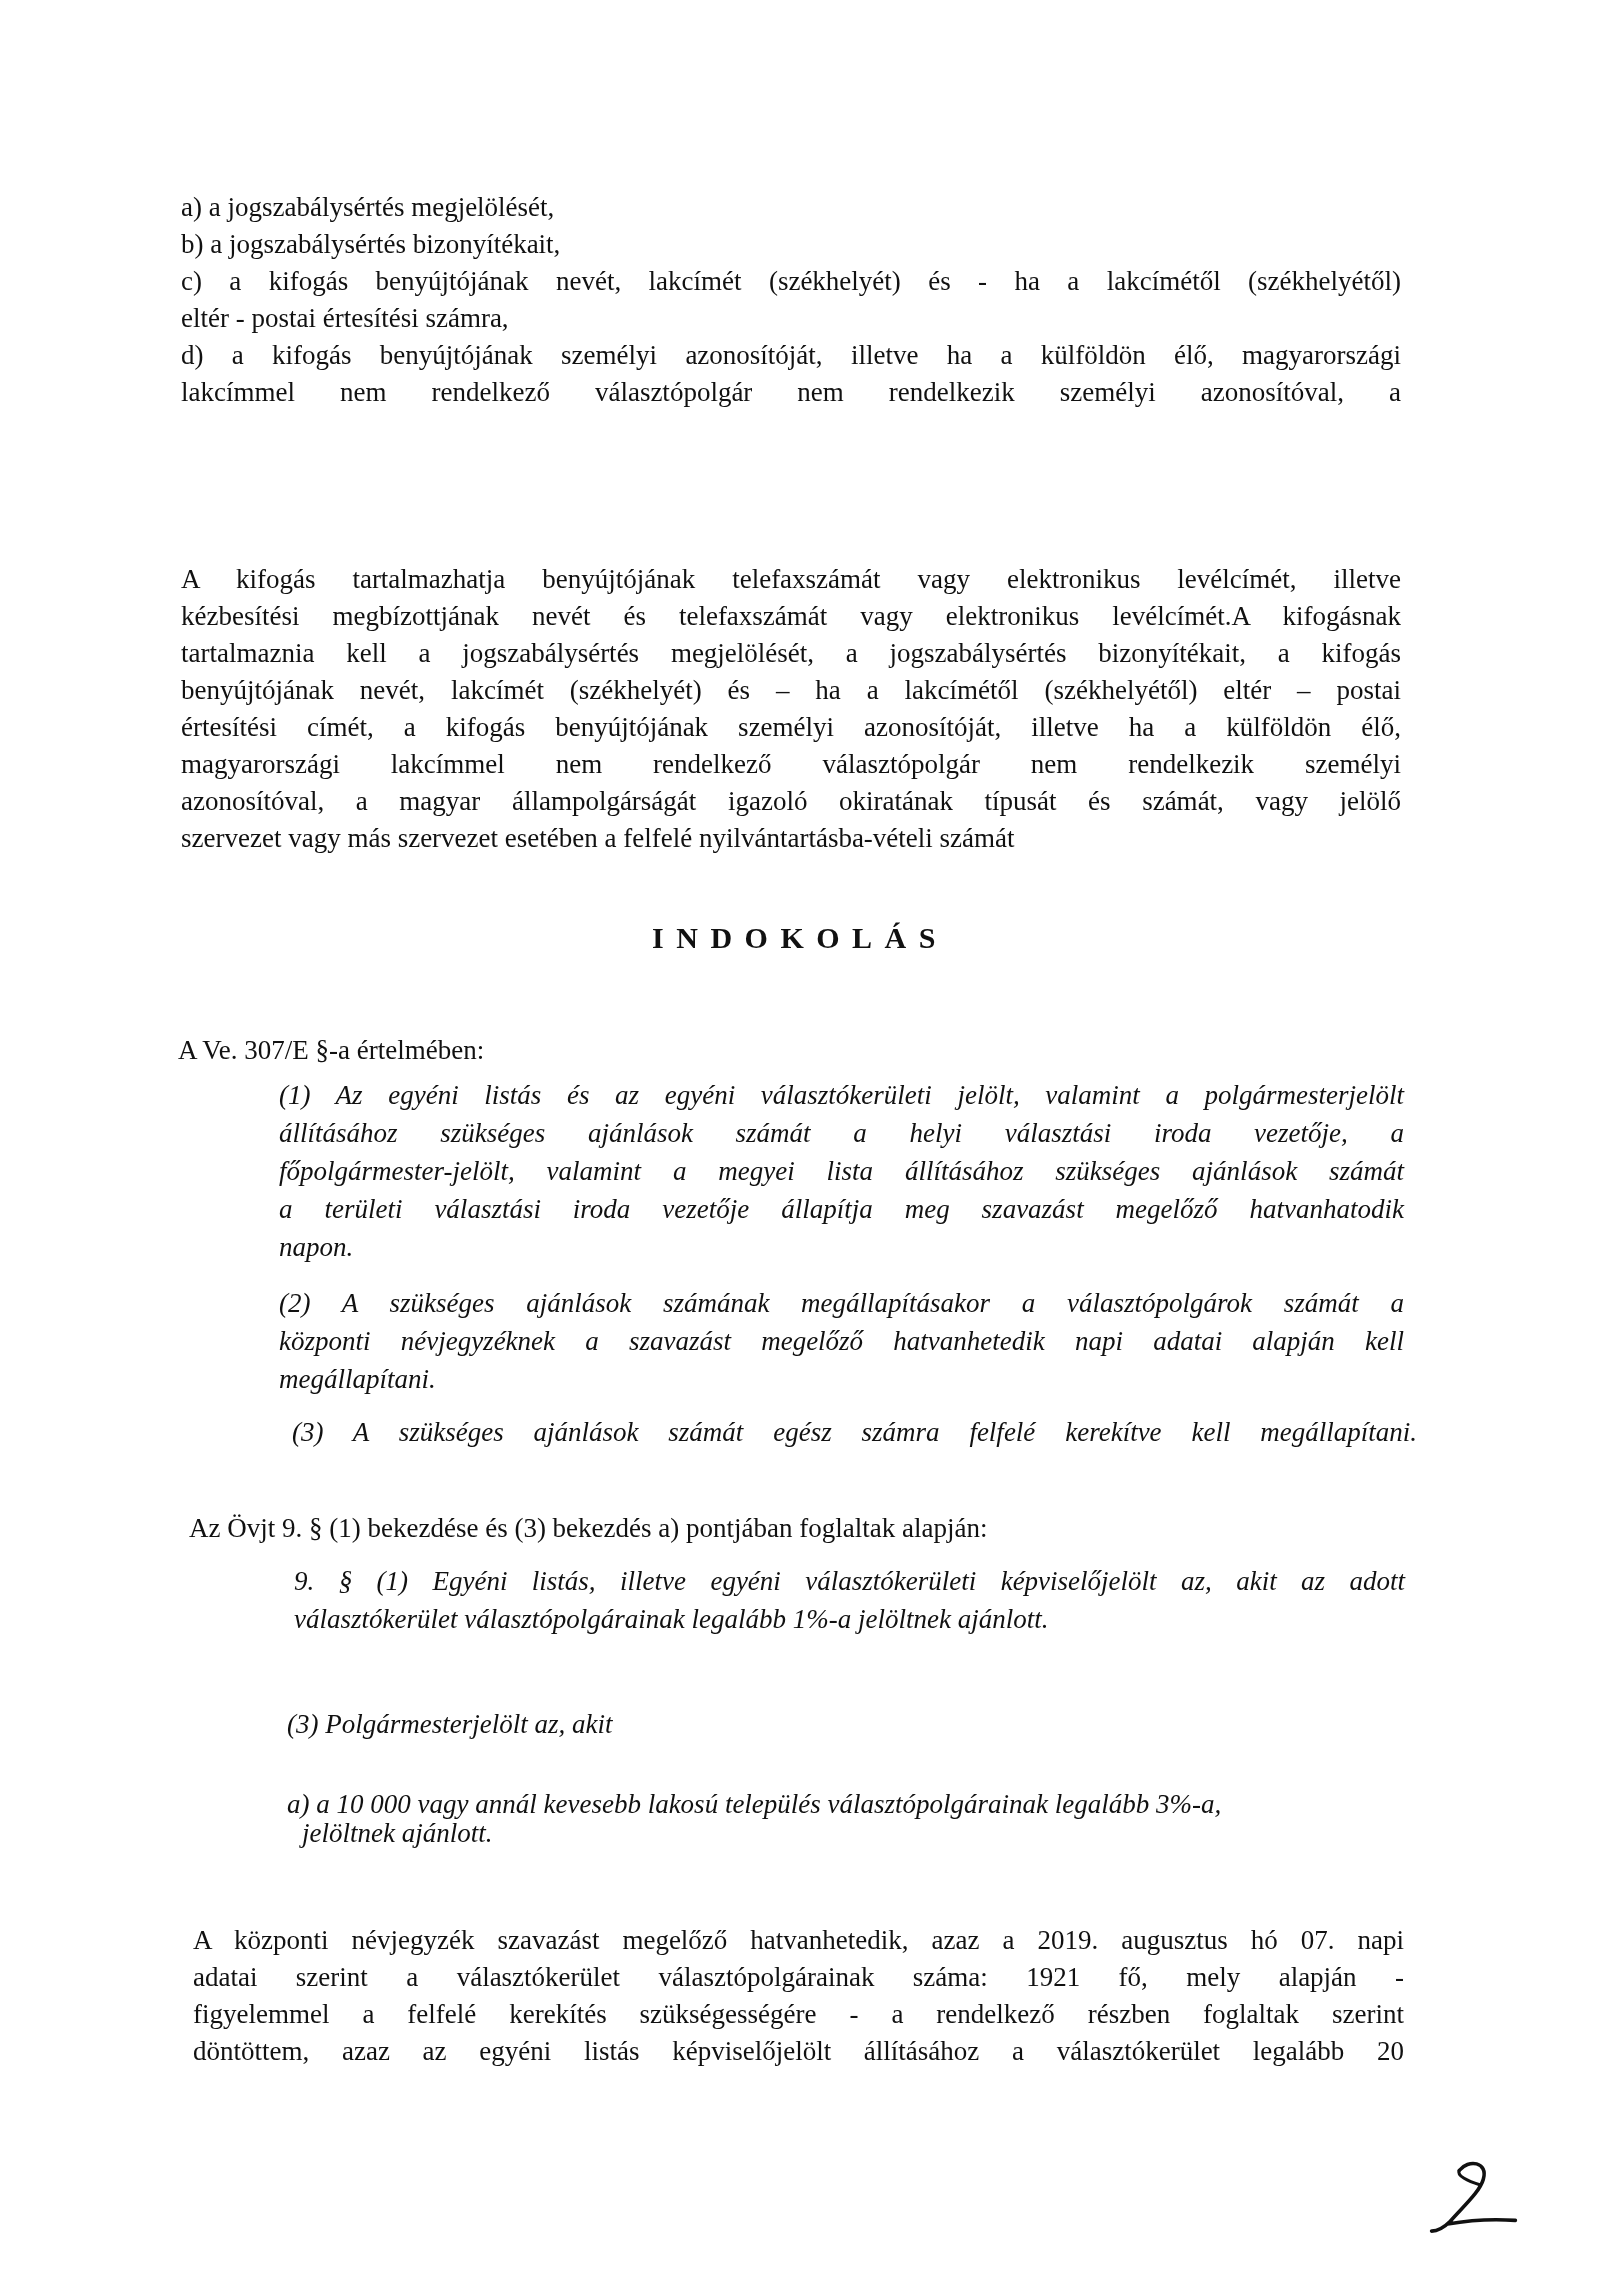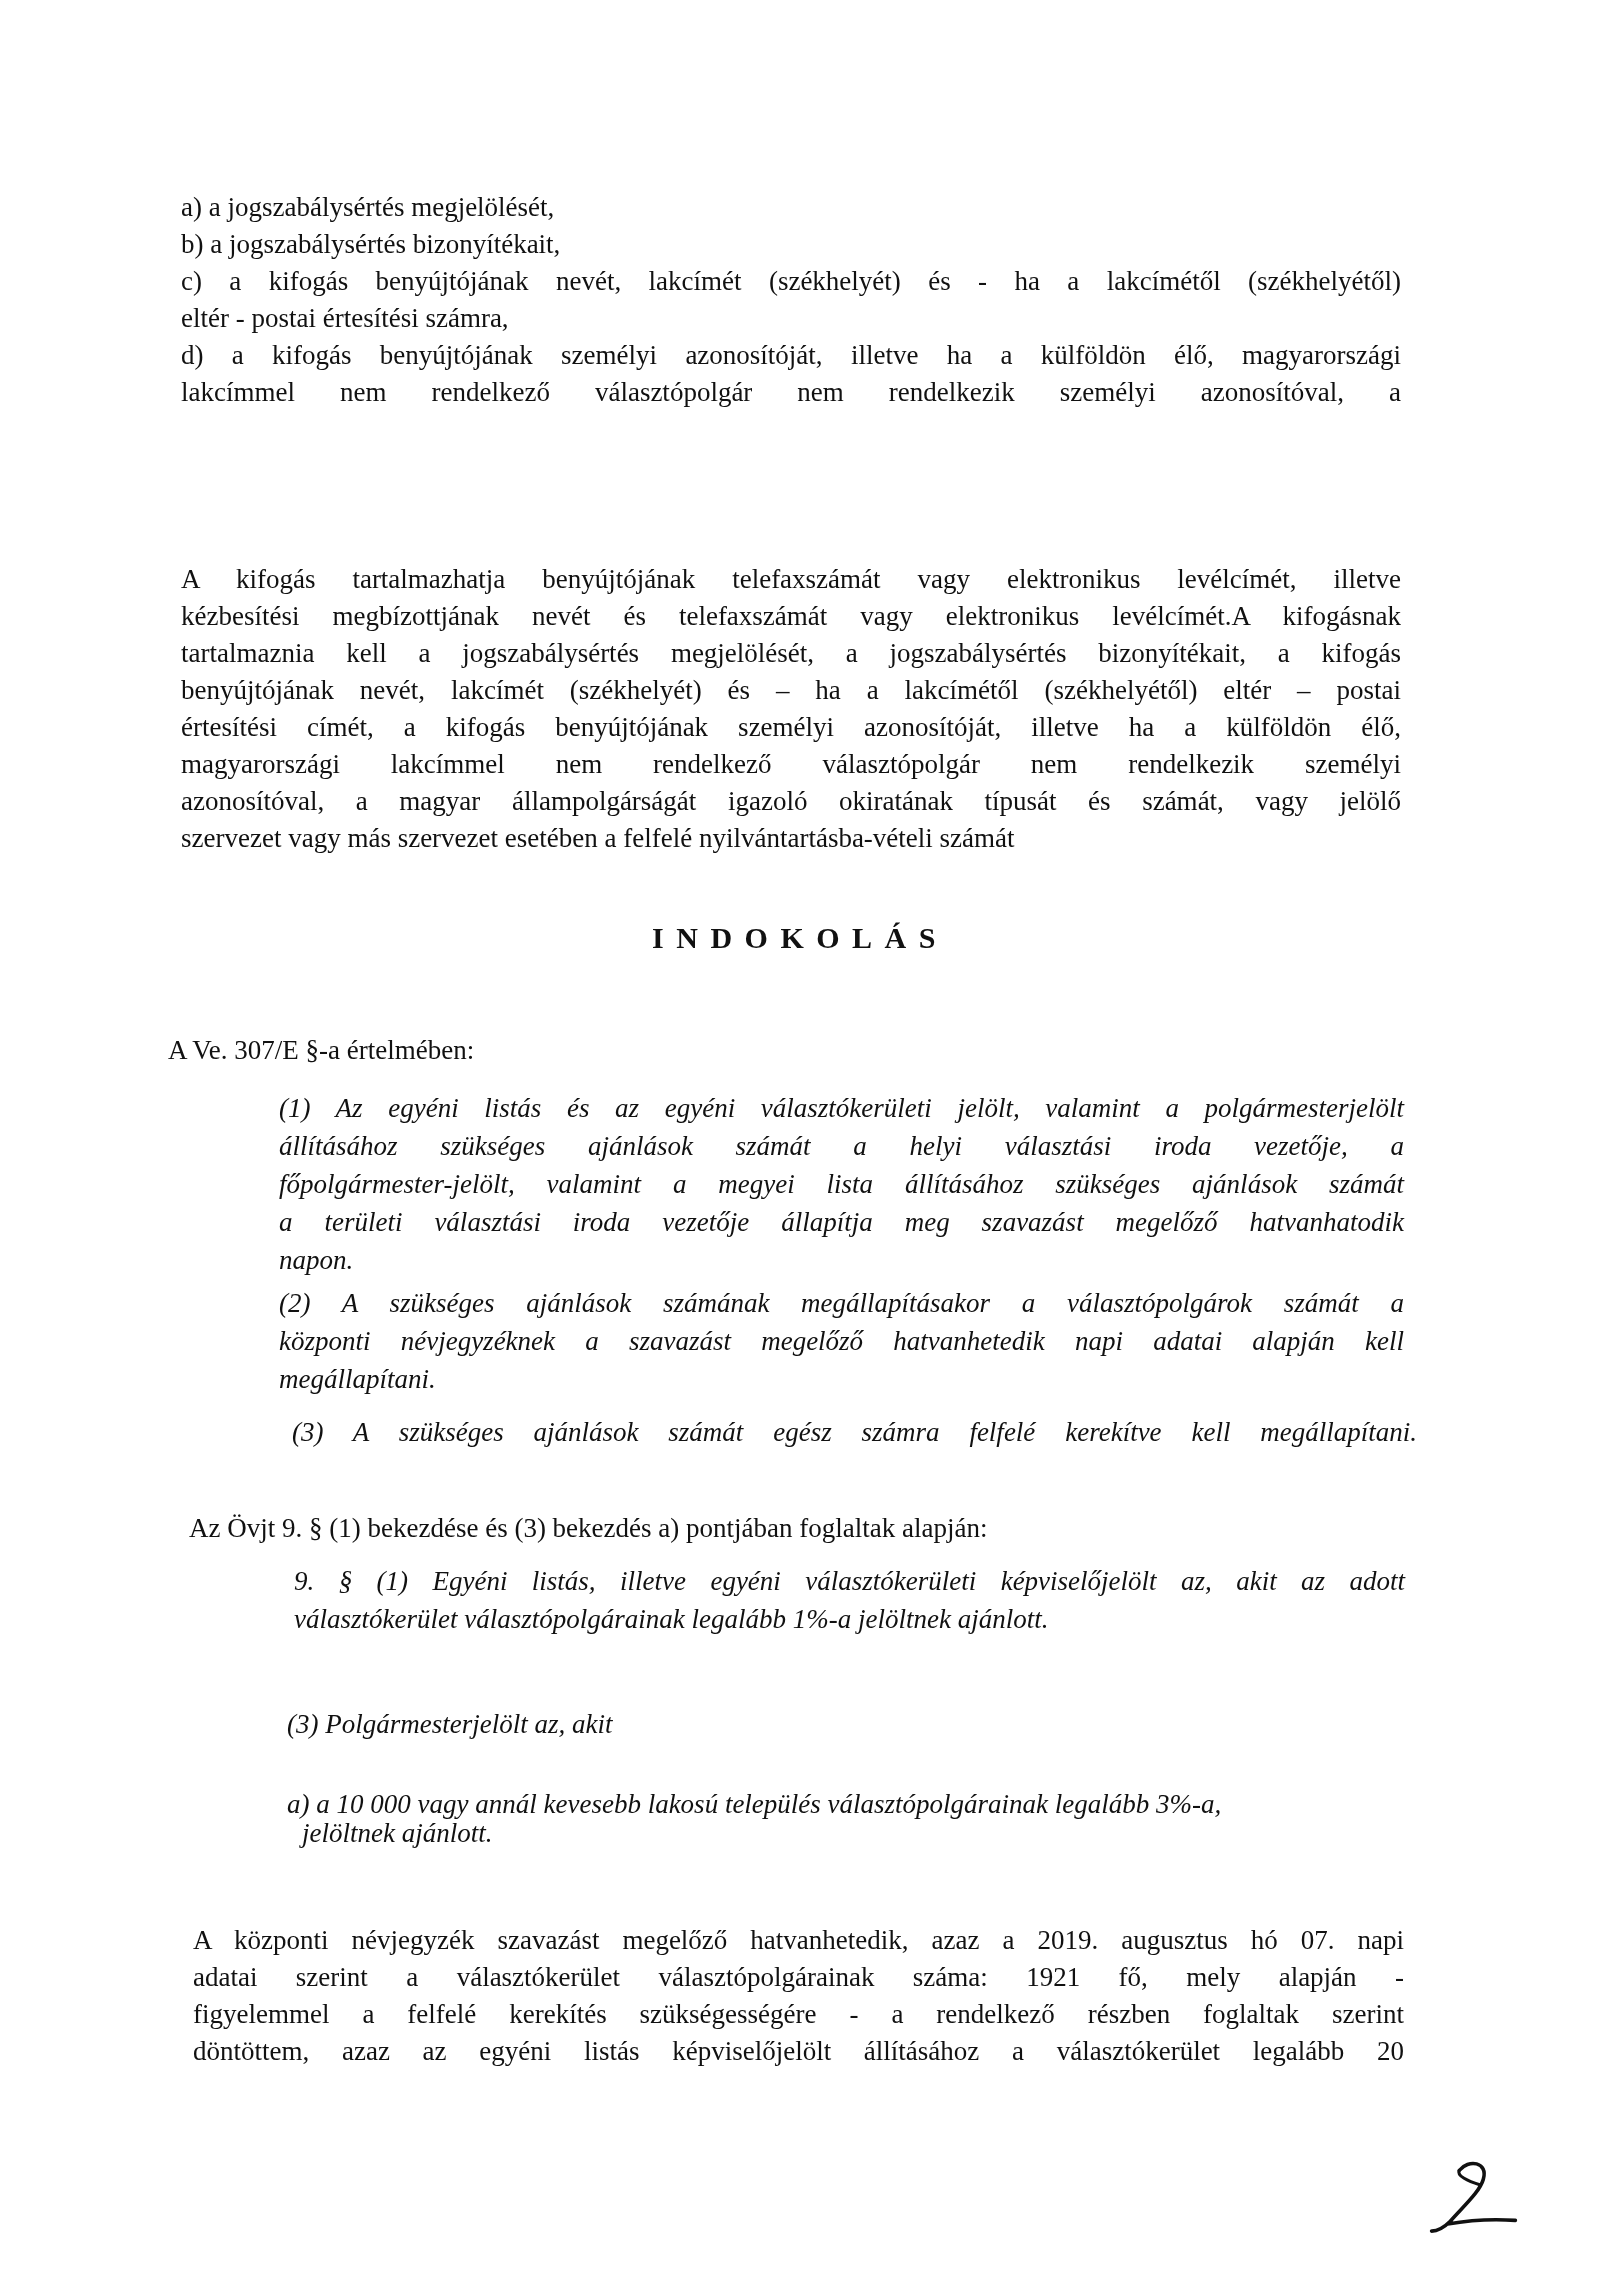--- a/index.html
+++ b/index.html
@@ -31,23 +31,23 @@
   <span class="jline">tartalmaznia kell  a jogszabálysértés megjelölését, a jogszabálysértés bizonyítékait, a kifogás</span>
   <span class="jline">benyújtójának nevét, lakcímét (székhelyét) és – ha a lakcímétől (székhelyétől) eltér – postai</span>
   <span class="jline">értesítési címét, a kifogás benyújtójának személyi azonosítóját, illetve ha a külföldön élő,</span>
   <span class="jline">magyarországi lakcímmel nem rendelkező választópolgár nem rendelkezik személyi</span>
   <span class="jline">azonosítóval, a magyar állampolgárságát igazoló okiratának típusát és számát, vagy jelölő</span>
   <span class="lastline">szervezet vagy más szervezet esetében a felfelé nyilvántartásba-vételi számát</span>
 </div>
 
 <div class="blk heading" style="left:181px; top:921px; width:1238px;">INDOKOLÁS</div>
 
-<div class="blk body-text" style="left:168px; top:1032px;">A Ve. 307/E §-a értelmében:</div>
+<div class="blk body-text" style="left:178px; top:1032px;">A Ve. 307/E §-a értelmében:</div>
 
-<div class="blk ital" style="left:279px; top:1076px; width:1125px;margin-top:13px;">
+<div class="blk ital" style="left:279px; top:1076px; width:1125px;">
   <span class="jline">(1)  Az egyéni listás és az egyéni választókerületi jelölt, valamint a polgármesterjelölt</span>
   <span class="jline">állításához szükséges ajánlások számát a helyi választási iroda vezetője, a</span>
   <span class="jline">főpolgármester-jelölt, valamint a megyei lista állításához szükséges ajánlások számát</span>
   <span class="jline">a területi választási iroda vezetője állapítja meg szavazást megelőző hatvanhatodik</span>
   <span class="lastline">napon.</span>
 </div>
 
 <div class="blk ital" style="left:279px; top:1284px; width:1125px;">
   <span class="jline">(2)  A szükséges ajánlások számának megállapításakor a választópolgárok számát a</span>
   <span class="jline">központi névjegyzéknek a szavazást megelőző hatvanhetedik napi adatai alapján kell</span>

